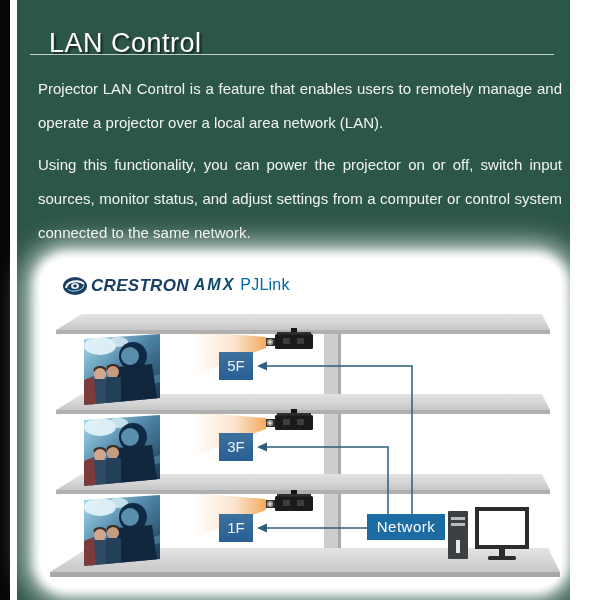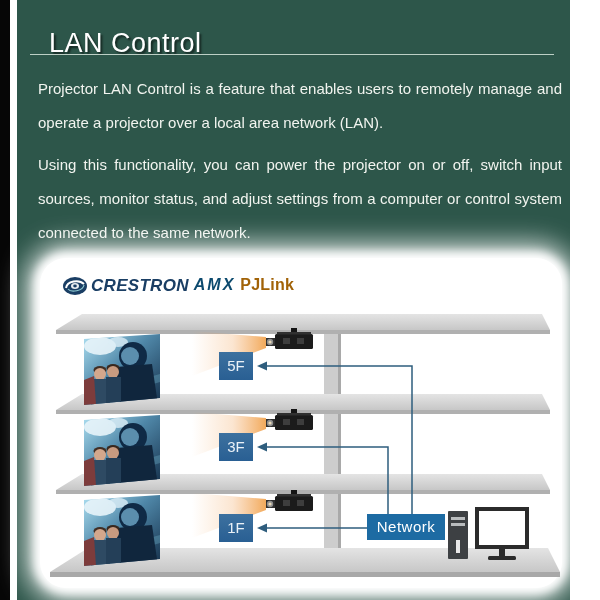--- a/index.html
+++ b/index.html
@@ -31,21 +31,21 @@
     background:#ffffff;border-radius:26px;
     box-shadow:0 0 10px 6px #ffffff, 0 0 26px 15px rgba(255,255,255,.8);
   }
   .logos{
     position:absolute;left:22px;top:18px;height:24px;
     display:flex;align-items:flex-start;gap:5px;
   }
   .logo-crestron{display:flex;align-items:center;gap:3px;}
   .crestron-text{font-style:italic;font-weight:800;font-size:17px;color:#1a3e64;letter-spacing:.3px;}
   .amx-text{font-style:italic;font-weight:800;font-size:16px;color:#0c4a6e;letter-spacing:2px;}
-  .pjlink-text{font-weight:700;font-size:16px;color:#a16207;letter-spacing:.2px;}
+  .pjlink-text{font-weight:400;font-size:16px;color:#0369a1;letter-spacing:.2px;}
 
   .diagram{position:absolute;left:0;top:50px;}
   .diagram text{font-family:"Liberation Sans", sans-serif;}
   .floor-label-text{fill:#eaf1f7;font-size:15px;}
   .network-text{fill:#ffffff;font-size:15px;letter-spacing:.5px;}
 </style>
 </head>
 <body>
 
 <div class="black-strip"></div>

